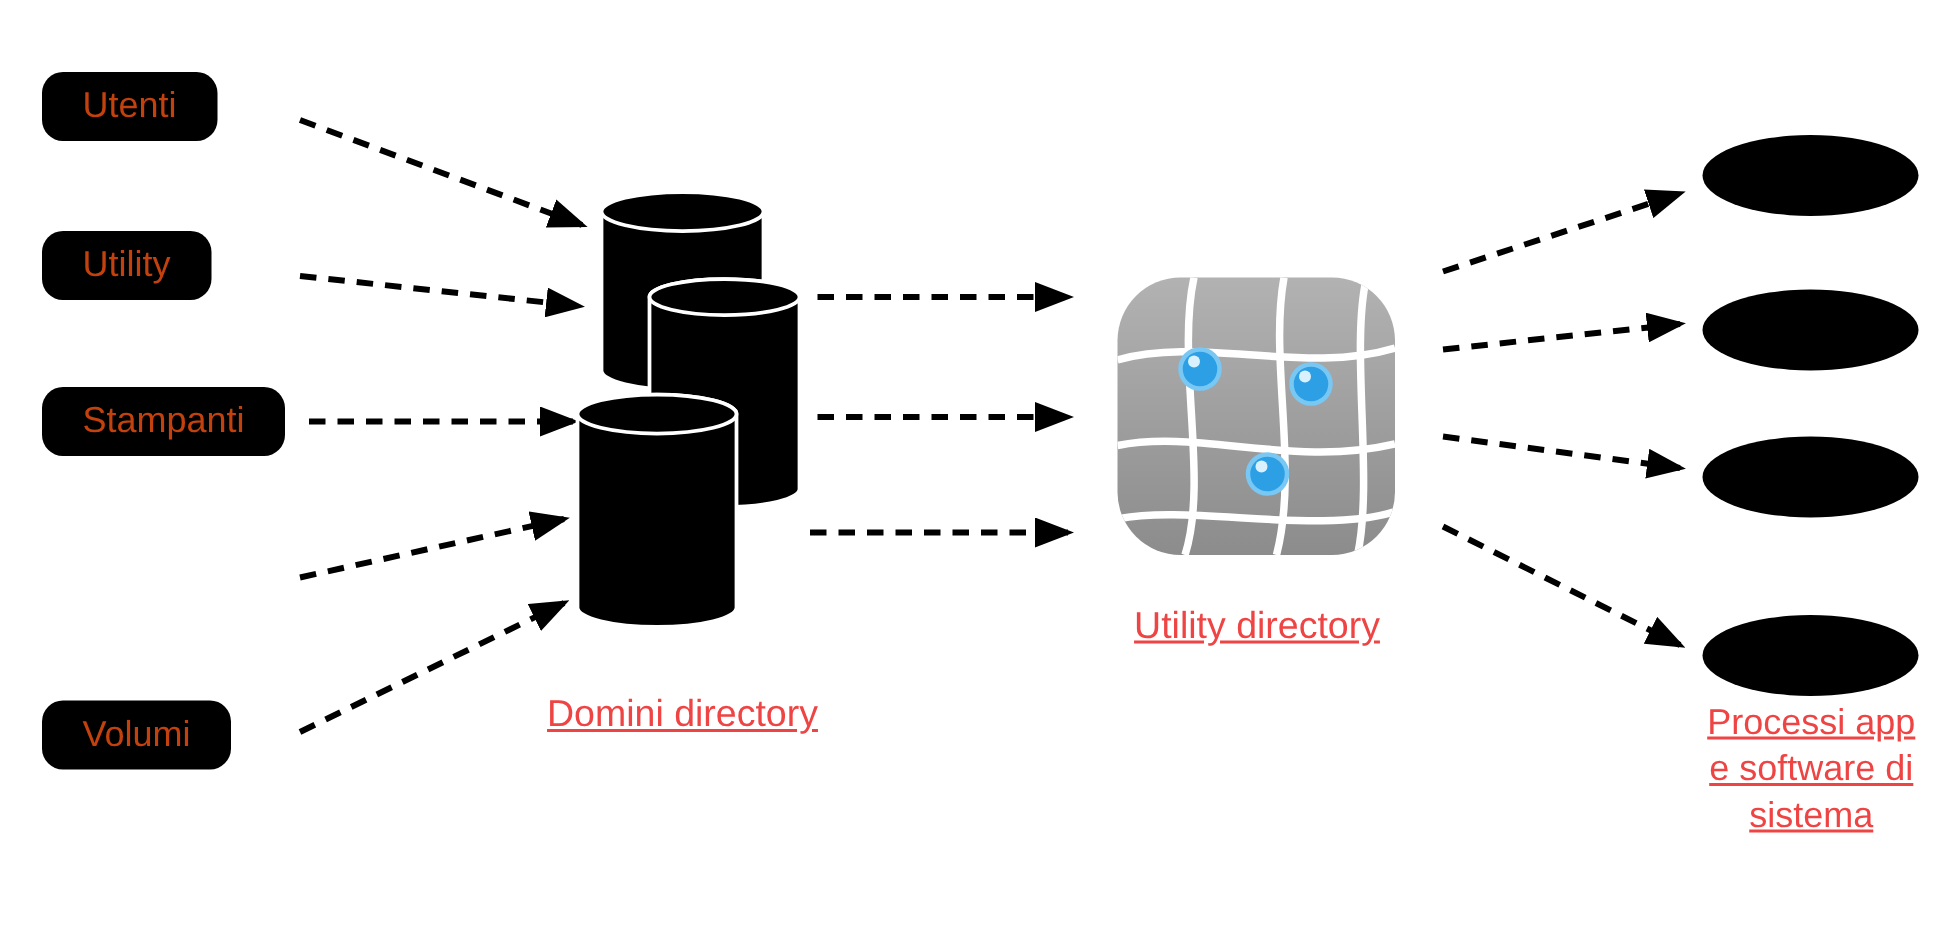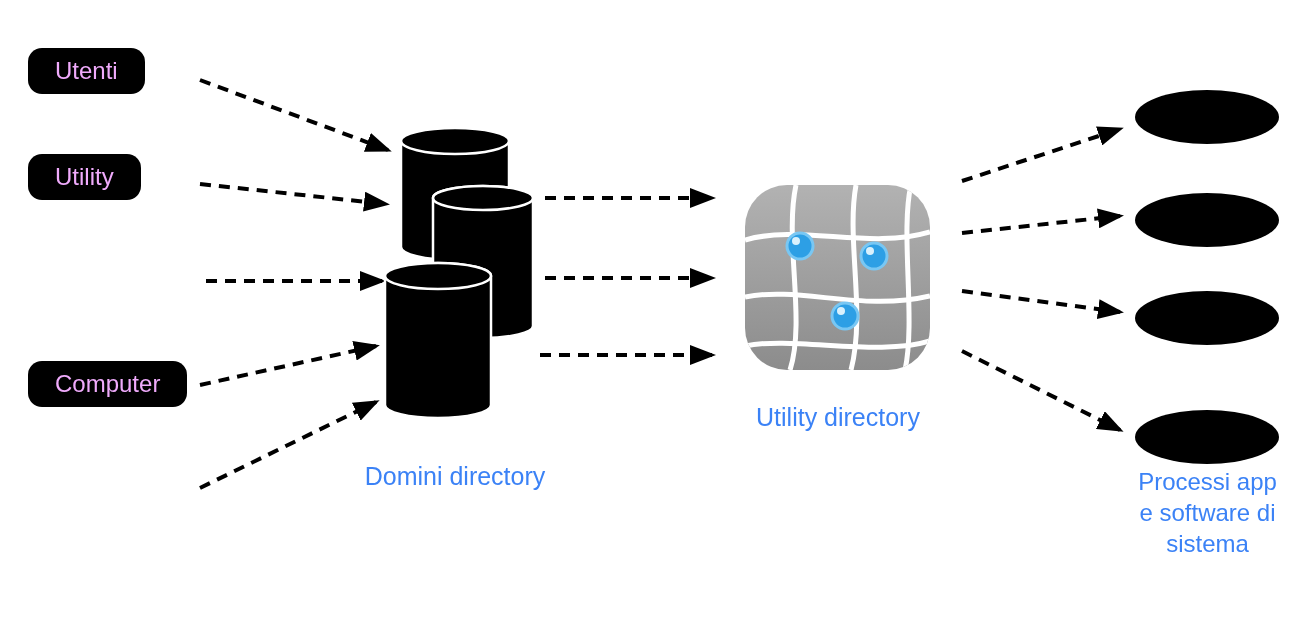--- a/index.html
+++ b/index.html
@@ -20,33 +20,34 @@
     left: 0;
     top: 0;
   }
   .pill {
     position: absolute;
     left: 28px;
     height: 46px;
     min-width: 110px;
     padding: 0 27px;
     background: #000000;
-    color: #f0abfc;
+    color: #c2410c;
     border-radius: 14px;
     display: flex;
     align-items: center;
     justify-content: center;
     font-size: 24px;
     box-sizing: border-box;
   }
   .caption {
     position: absolute;
-    color: #3b82f6;
+    color: #ef4444;
     font-size: 25px;
     text-align: center;
+    text-decoration: underline;
   }
   .caption-line {
     line-height: 31px;
   }
 </style>
 </head>
 <body>
 
 <div class="canvas">
 
@@ -126,21 +127,22 @@
     <g fill="#000000">
       <ellipse cx="1207" cy="117" rx="72" ry="27"></ellipse>
       <ellipse cx="1207" cy="220" rx="72" ry="27"></ellipse>
       <ellipse cx="1207" cy="318" rx="72" ry="27"></ellipse>
       <ellipse cx="1207" cy="437" rx="72" ry="27"></ellipse>
     </g>
   </svg>
 
   <div class="pill" style="top:48px">Utenti</div>
   <div class="pill" style="top:154px">Utility</div>
-  <div class="pill" style="top:361px">Computer</div>
+  <div class="pill" style="top:258px">Stampanti</div>
+  <div class="pill" style="top:467px">Volumi</div>
 
   <div class="caption" style="left:330px; top:462px; width:250px">Domini directory</div>
 
   <div class="caption" style="left:733px; top:403px; width:210px">Utility directory</div>
 
   <div class="caption" style="left:1110px; top:466px; width:195px; font-size:24px">
     <div class="caption-line">Processi app</div>
     <div class="caption-line">e software di</div>
     <div class="caption-line">sistema</div>
   </div>

